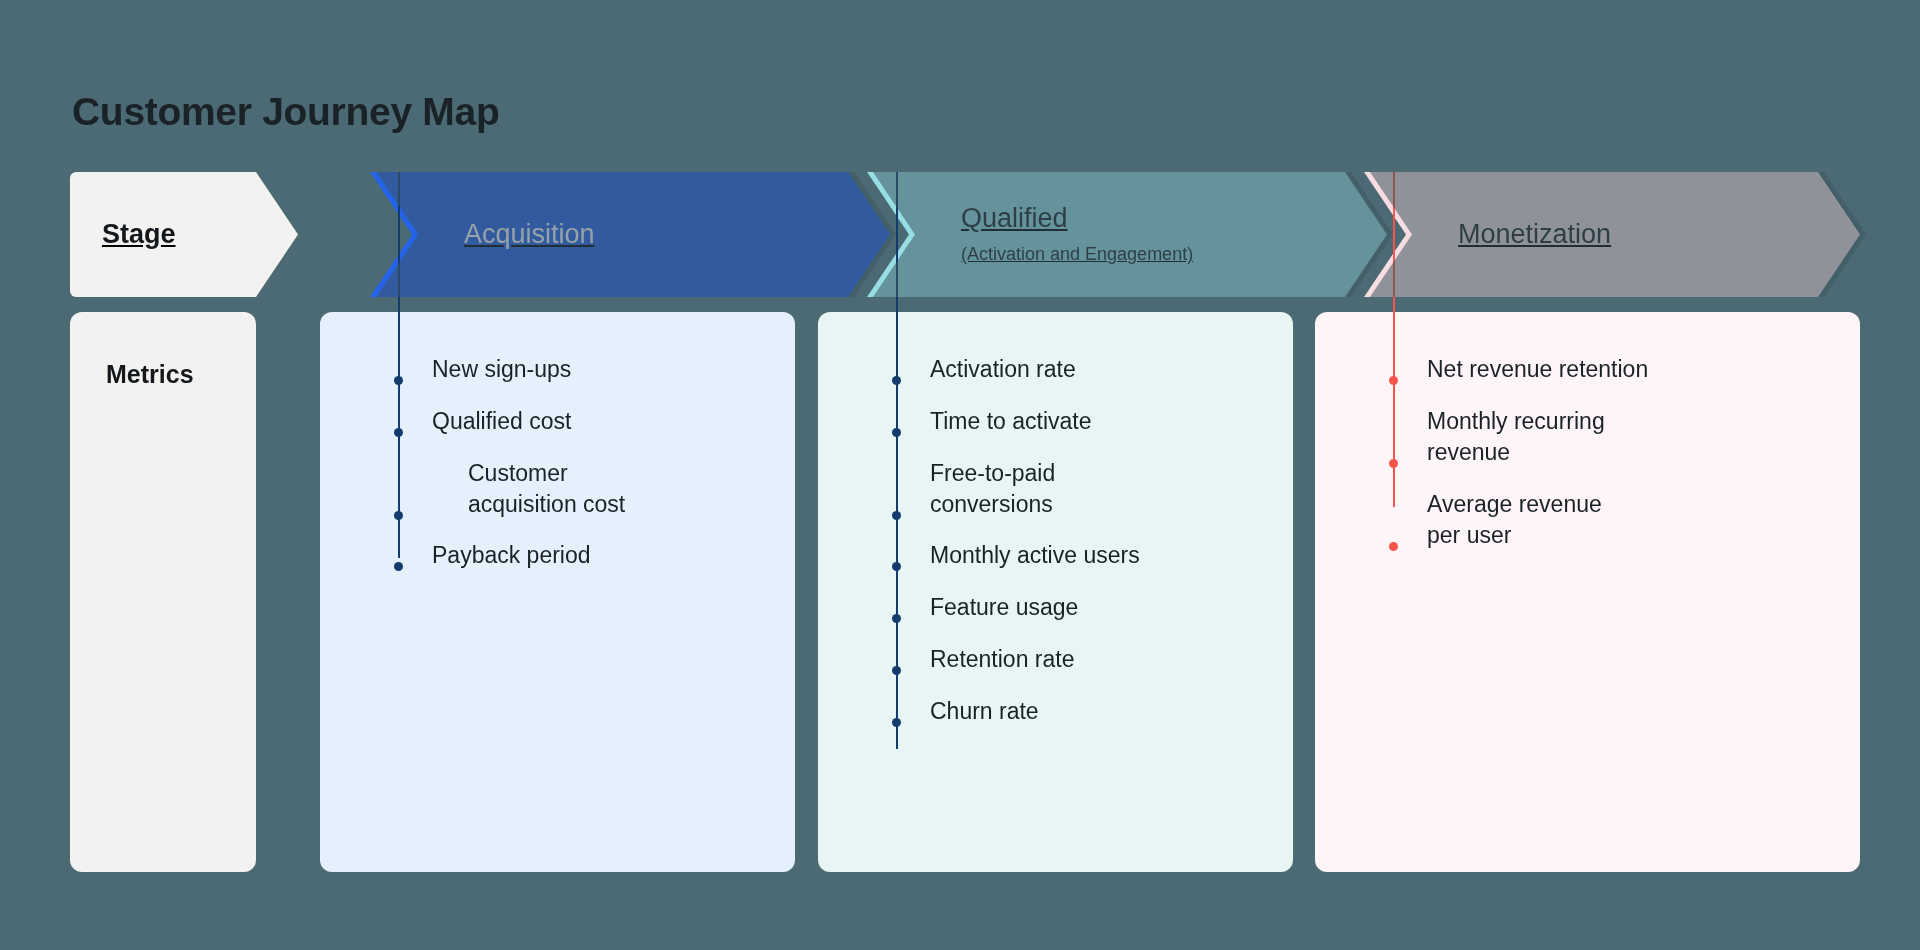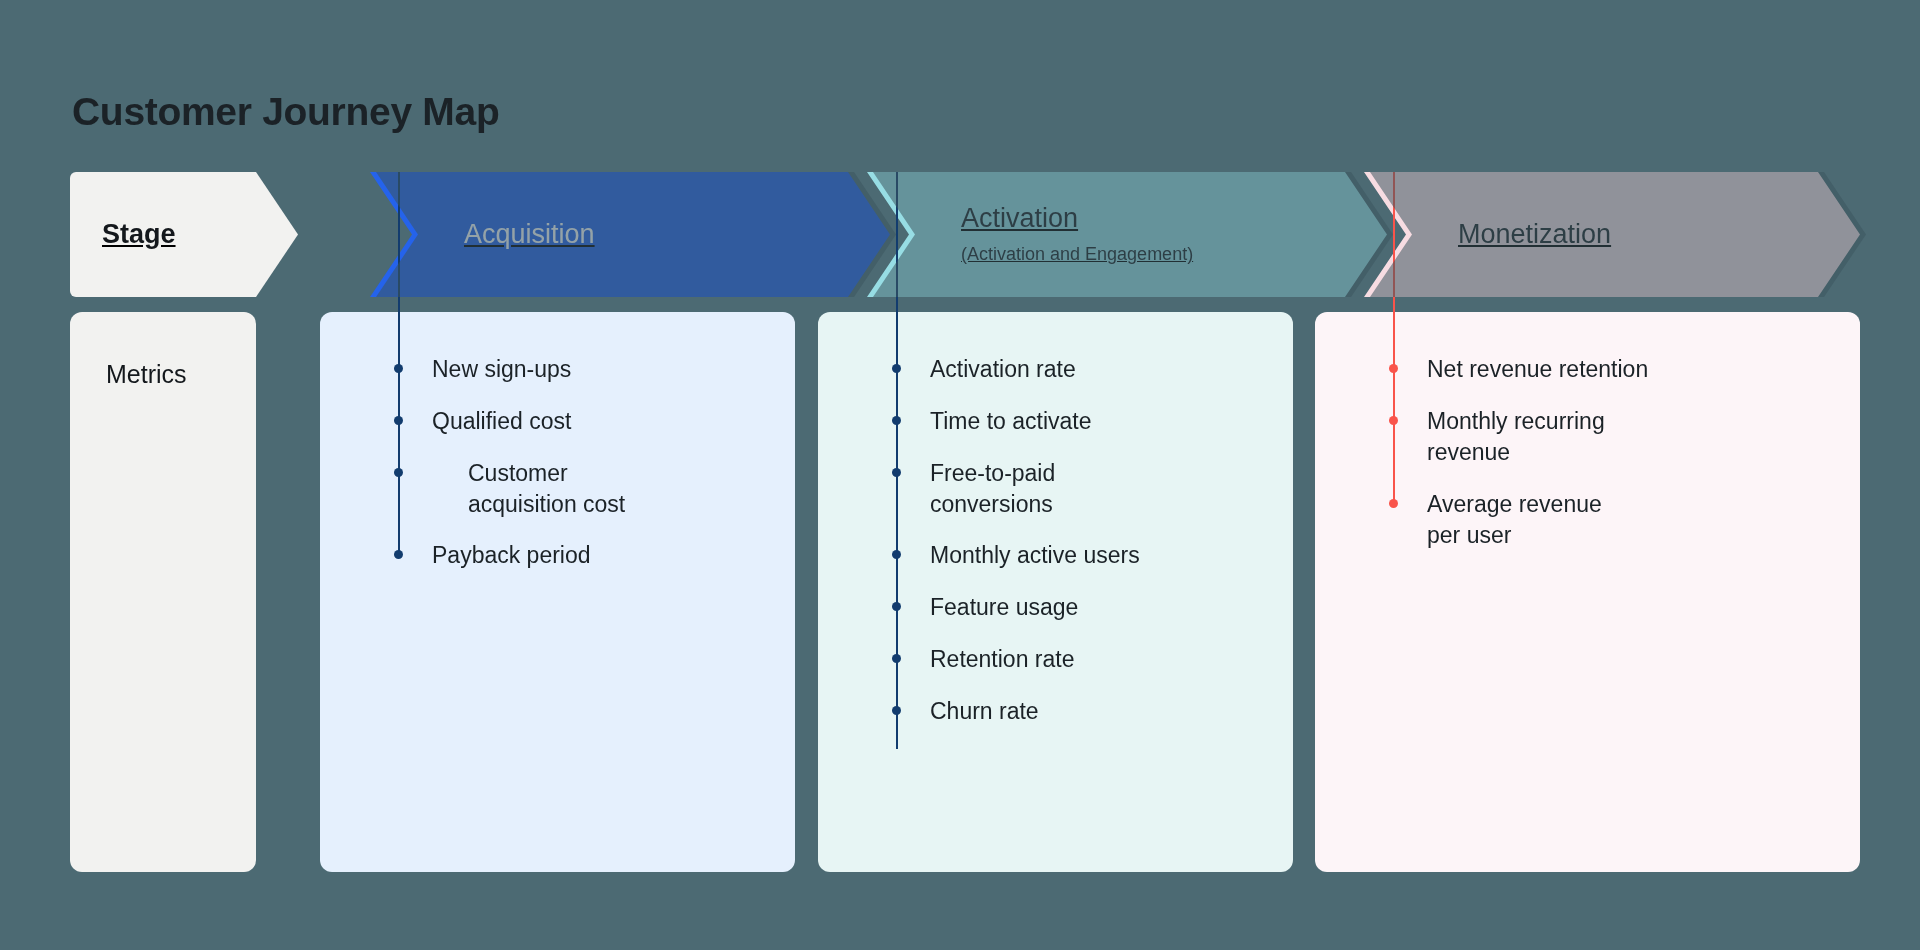--- a/index.html
+++ b/index.html
@@ -109,21 +109,21 @@
     top: 0;
     height: 560px;
     border-radius: 12px;
   }
 
   .card-label {
     position: absolute;
     left: 36px;
     top: 48px;
     font-size: 25px;
-    font-weight: normal;
+    font-weight: bold;
     color: #14181c;
   }
 
   
   .metric-list {
     position: absolute;
     left: 0;
     top: 0;
     width: 100%;
     height: 100%;
@@ -131,21 +131,21 @@
 
   .connector {
     position: absolute;
     width: 2px;
     top: -140px;
   }
 
   .metric-item {
     position: absolute;
     display: flex;
-    align-items: flex-start;
+    align-items: flex-end;
     white-space: nowrap;
   }
 
   .metric-dot {
     width: 9px;
     height: 9px;
     border-radius: 50%;
     flex: 0 0 auto;
     margin-top: 10px;
   }
@@ -176,21 +176,21 @@
     <div class="chev-shadow" style="left:306px; width:520px; clip-path:polygon(0 0, calc(100% - 42px) 0, 100% 50%, calc(100% - 42px) 100%, 0 100%, 42px 50%);"></div>
     <div class="chev chev-notched" style="left:300px; width:520px; background:#2563eb;">
       <div class="chev-label-box" style="margin-left:94px;">
         <div class="chev-title" style="color:#ffffff;">Acquisition</div>
       </div>
     </div>
 
     <div class="chev-shadow" style="left:803px; width:520px; clip-path:polygon(0 0, calc(100% - 42px) 0, 100% 50%, calc(100% - 42px) 100%, 0 100%, 42px 50%);"></div>
     <div class="chev chev-notched" style="left:797px; width:520px; background:#97dde4;">
       <div class="chev-label-box" style="margin-left:94px;">
-        <div class="chev-title" style="color:#1b2227;">Activation</div>
+        <div class="chev-title" style="color:#1b2227;">Qualified</div>
         <div class="chev-sub" style="color:#1b2227;">(Activation and Engagement)</div>
       </div>
     </div>
 
     <div class="chev-shadow" style="left:1300px; width:496px; clip-path:polygon(0 0, calc(100% - 42px) 0, 100% 50%, calc(100% - 42px) 100%, 0 100%, 42px 50%);"></div>
     <div class="chev chev-notched" style="left:1294px; width:496px; background:#f7dce2;">
       <div class="chev-label-box" style="margin-left:94px;">
         <div class="chev-title" style="color:#1b2227;">Monetization</div>
       </div>
     </div>

